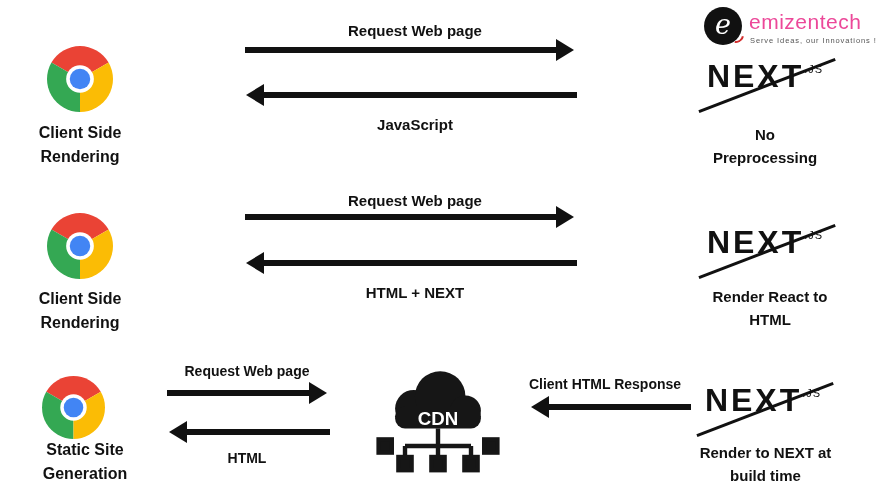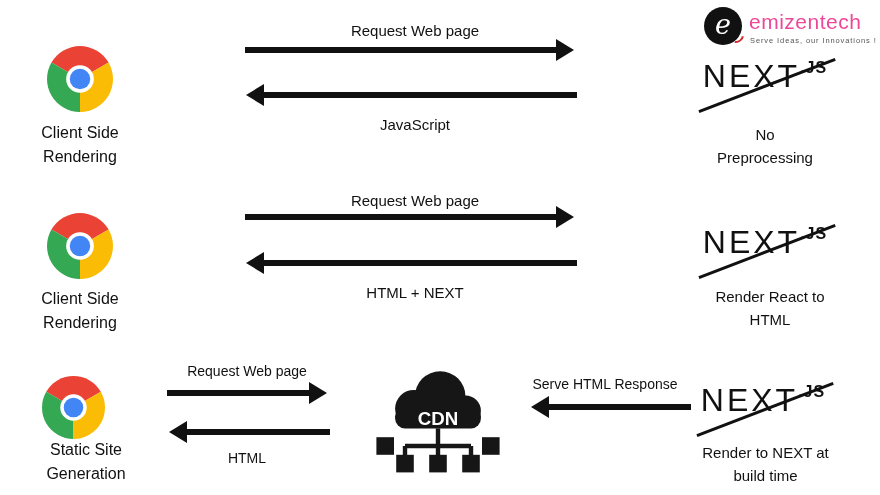--- a/index.html
+++ b/index.html
@@ -1,20 +1,20 @@
 <!DOCTYPE html>
 <html><head>
 <meta charset="utf-8">
 <style>
   html,body{margin:0;padding:0;background:#fff;}
   #canvas{
     position:relative;width:880px;height:495px;background:#fff;overflow:hidden;
     font-family:"Liberation Sans",sans-serif;color:#111;
   }
-  .lbl{position:absolute;font-weight:normal;color:#111;text-align:center;line-height:1.5;}
+  .lbl{position:absolute;font-weight:bold;color:#111;text-align:center;line-height:1.5;}
   .pre{white-space:pre-line;}
   .fs17{font-size:16px;}
   .fs15{font-size:15px;}
   .fs14{font-size:14px;}
 
   
   .arrow{position:absolute;height:6px;background:#111;}
   .arrow.right::after{
     content:"";position:absolute;right:-17px;top:50%;transform:translateY(-50%);
     border-left:18px solid #111;border-top:11px solid transparent;border-bottom:11px solid transparent;
@@ -22,22 +22,22 @@
   .arrow.left::before{
     content:"";position:absolute;left:-17px;top:50%;transform:translateY(-50%);
     border-right:18px solid #111;border-top:11px solid transparent;border-bottom:11px solid transparent;
   }
 
   
   .chrome{position:absolute;}
 
   
   .next-logo{position:absolute;width:150px;height:52px;text-align:center;}
-  .next-word{font-size:32px;letter-spacing:3px;color:#111;font-weight:400;position:relative;z-index:2;}
-  .next-suffix{font-size:16px;color:#111;font-weight:bold;letter-spacing:1px;vertical-align:14px;position:relative;z-index:2;}
+  .next-word{font-size:32px;letter-spacing:3px;color:#111;font-weight:700;position:relative;z-index:2;}
+  .next-suffix{font-size:11px;color:#111;font-weight:normal;letter-spacing:1px;vertical-align:14px;position:relative;z-index:2;}
   .next-slash{position:absolute;left:4px;top:26px;width:146px;height:2.5px;background:#111;
     transform:rotate(-21deg);transform-origin:center;z-index:1;}
 
   
   .cdn-wrap{position:absolute;text-decoration:underline;}
 
   
   .brand-circle{position:absolute;width:38px;height:38px;border-radius:50%;background:#111;
     display:flex;align-items:center;justify-content:center;}
   .brand-e{color:#fff;font-family:"DejaVu Serif",serif;font-style:italic;font-size:27px;line-height:1;margin-top:-3px;}
@@ -105,21 +105,21 @@
   <div class="next-logo" style="left:690px;top:224px;">
     <div class="next-slash"></div>
     <span class="next-word">NEXT</span><span class="next-suffix">.JS</span>
   </div>
   <div class="lbl pre fs15" style="left:690px;top:286px;width:160px;">Render React to
 HTML</div>
 
   <svg class="chrome" viewBox="0 0 100 100" style="left:42px;top:376px;width:63px;height:63px;">
       <use href="#chrome-sym"></use>
     </svg>
-  <div class="lbl pre fs17" style="left:11px;top:438px;width:150px;">Static Site
+  <div class="lbl pre fs17" style="left:0px;top:438px;width:150px;padding-left:10px;">Static Site
 Generation</div>
 
   <div class="lbl fs14" style="left:162px;top:361px;width:170px;">Request Web page</div>
   <div class="arrow right" style="left:167px;top:390px;width:143px;"></div>
   <div class="arrow left" style="left:186px;top:429px;width:144px;"></div>
   <div class="lbl fs14" style="left:162px;top:448px;width:170px;">HTML</div>
 
   <div class="cdn-wrap" style="left:372px;top:360px;width:132px;height:120px;">
     <svg viewBox="0 0 120 106" width="132" height="117">
       <g fill="#161616">
@@ -137,21 +137,21 @@
         <line x1="90" y1="78" x2="90" y2="88"></line>
         <rect x="24" y="88" width="12" height="12"></rect>
         <rect x="54" y="88" width="12" height="12"></rect>
         <rect x="84" y="88" width="12" height="12"></rect>
         <rect x="6" y="72" width="12" height="12"></rect>
         <rect x="102" y="72" width="12" height="12"></rect>
       </g>
     </svg>
   </div>
 
-  <div class="lbl fs14" style="left:512px;top:374px;width:186px;">Serve HTML Response</div>
+  <div class="lbl fs14" style="left:512px;top:374px;width:186px;">Client HTML Response</div>
   <div class="arrow left" style="left:548px;top:404px;width:143px;"></div>
 
   <div class="next-logo" style="left:688px;top:382px;">
     <div class="next-slash"></div>
     <span class="next-word">NEXT</span><span class="next-suffix">.JS</span>
   </div>
   <div class="lbl pre fs15" style="left:678px;top:442px;width:175px;">Render to NEXT at
 build time</div>
 
 </div>

